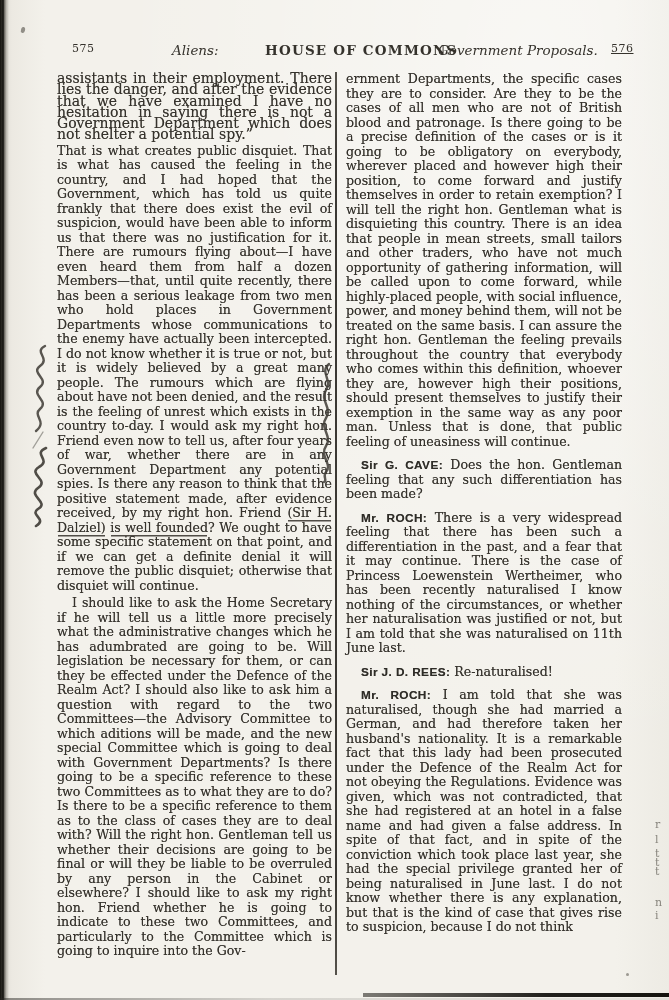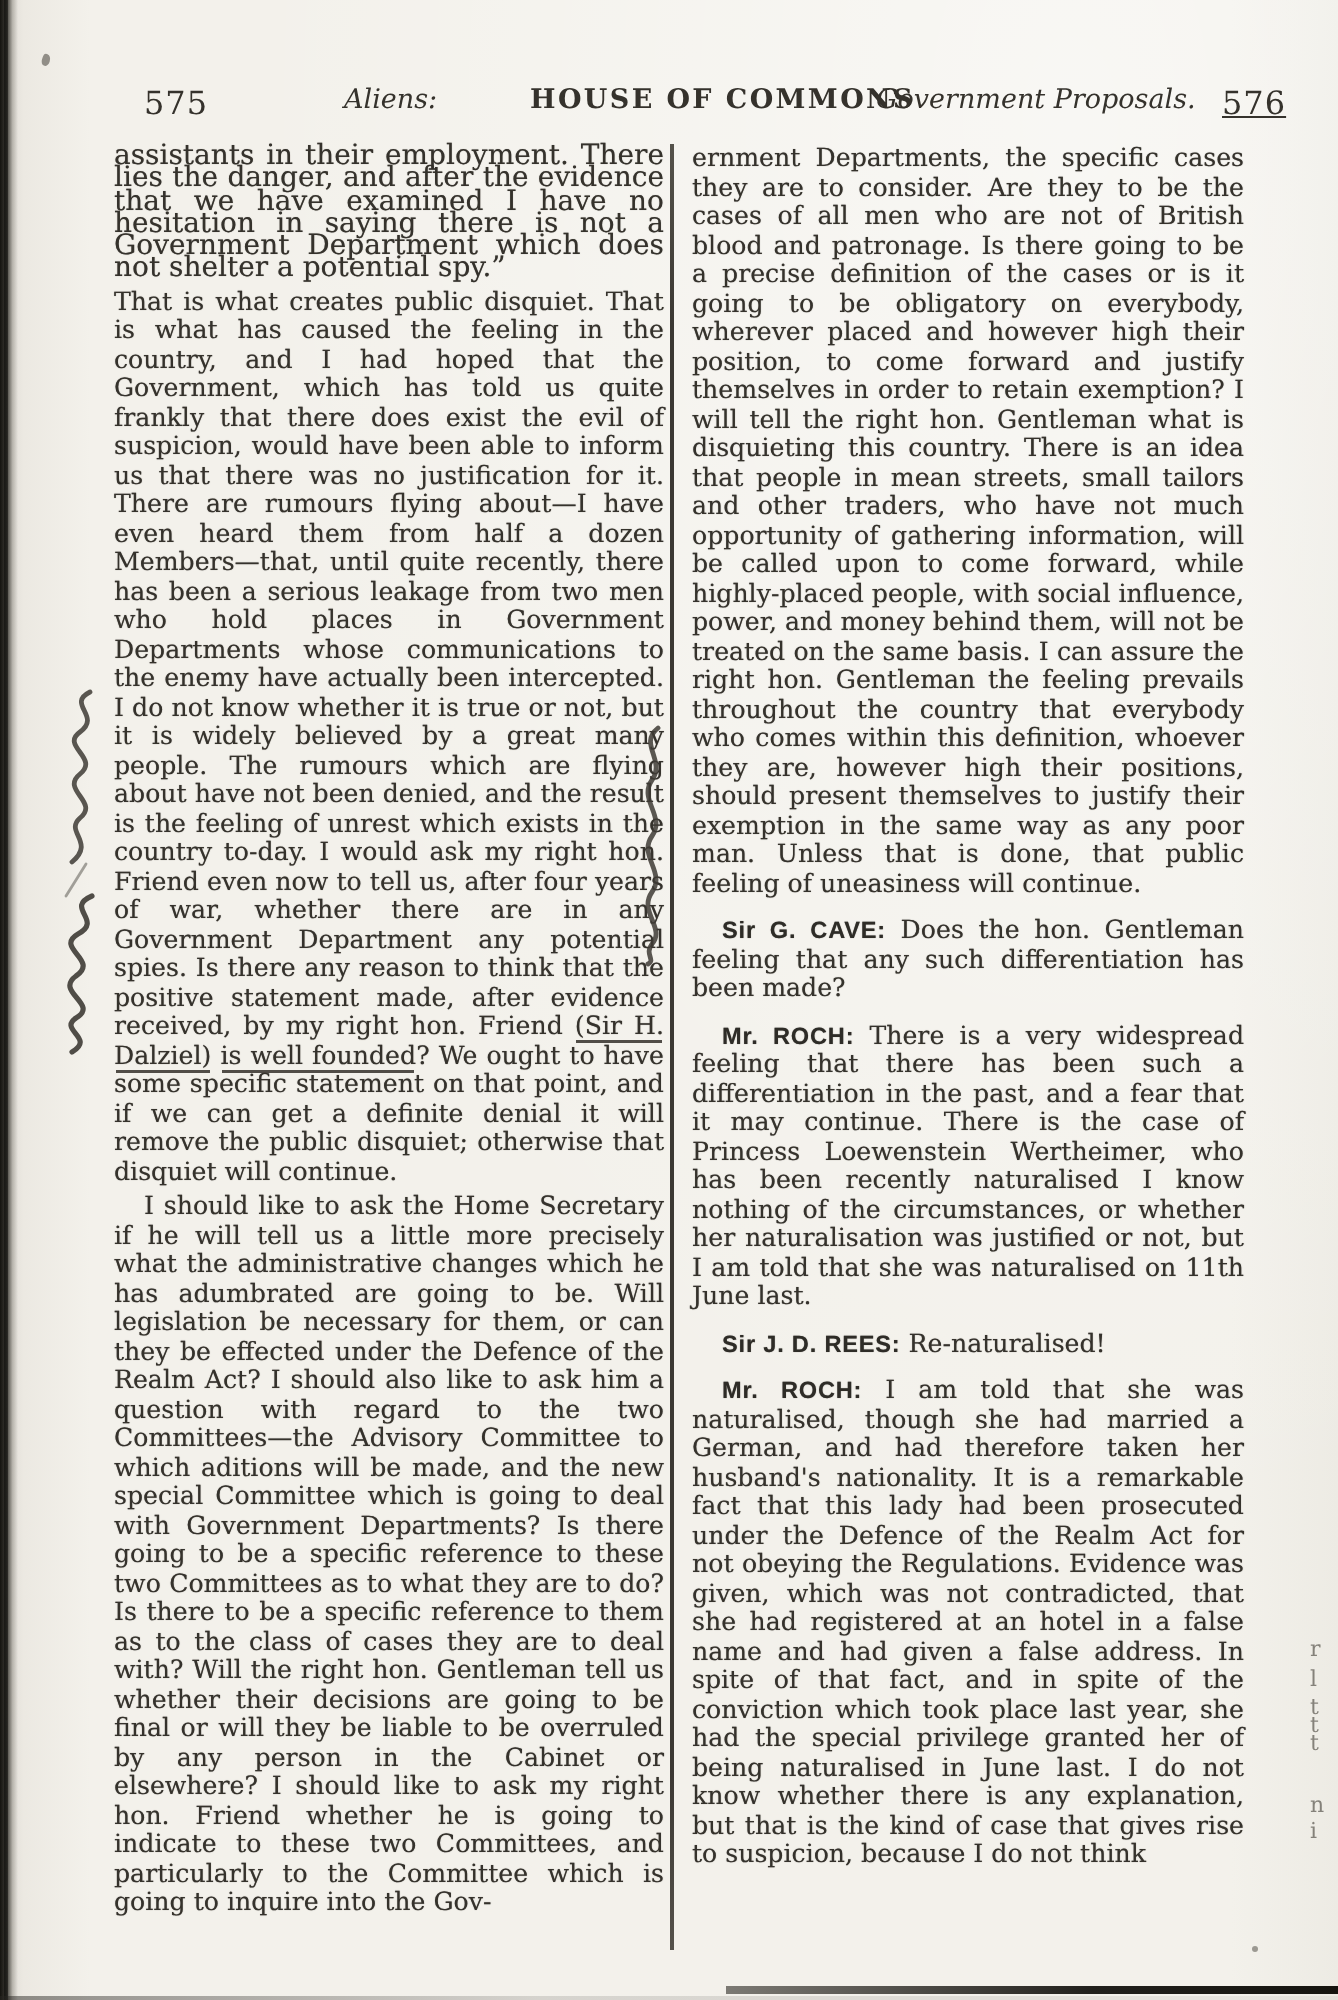--- a/index.html
+++ b/index.html
@@ -11,21 +11,21 @@
     font-family:"DejaVu Serif", serif;
     color:#35322c;
   }
   
   .binding{position:absolute;left:0;top:0;width:9px;height:1000px;
     background:linear-gradient(90deg,#14130f 0%,#3c3a34 35%,rgba(130,127,118,.45) 70%,rgba(130,127,118,0) 100%);}
   .binding:after{content:"";position:absolute;left:2px;top:0;width:2px;height:100%;background:rgba(10,10,8,.55);}
 
   
   .running-head span{position:absolute;top:42px;white-space:nowrap;}
-  .pn{font-size:16px;letter-spacing:.5px;}
+  .pn{font-size:11px;letter-spacing:.5px;}
   .pn.left{left:72px;}
   .pn.right{left:611px;text-decoration:underline;}
   .rh-italic{font-style:italic;font-size:13.5px;}
   .rh-left{left:172px;}
   .rh-right{left:438px;}
   .rh-center{left:265px;font-size:13.5px;font-weight:700;letter-spacing:1.2px;}
 
   
   .divider{position:absolute;left:335px;top:72px;width:2px;height:903px;
     background:linear-gradient(180deg,#55524b 0%,#3b3833 10%,#3b3833 90%,#55524b 100%);}

